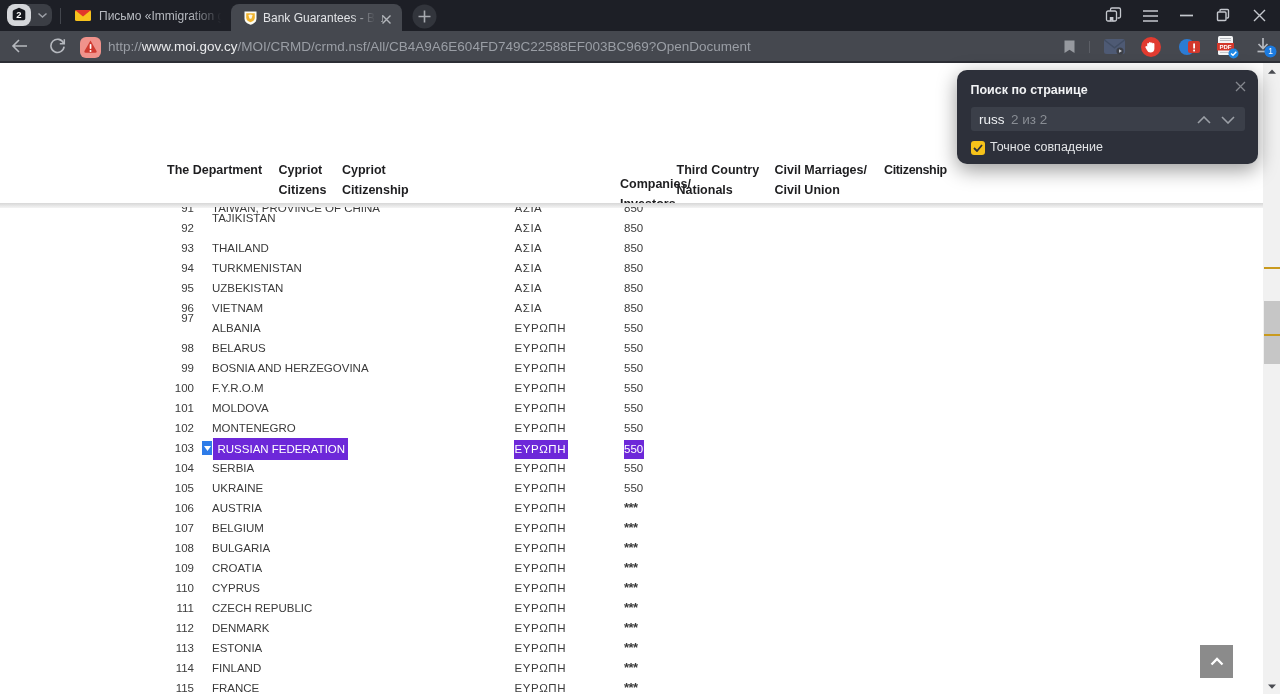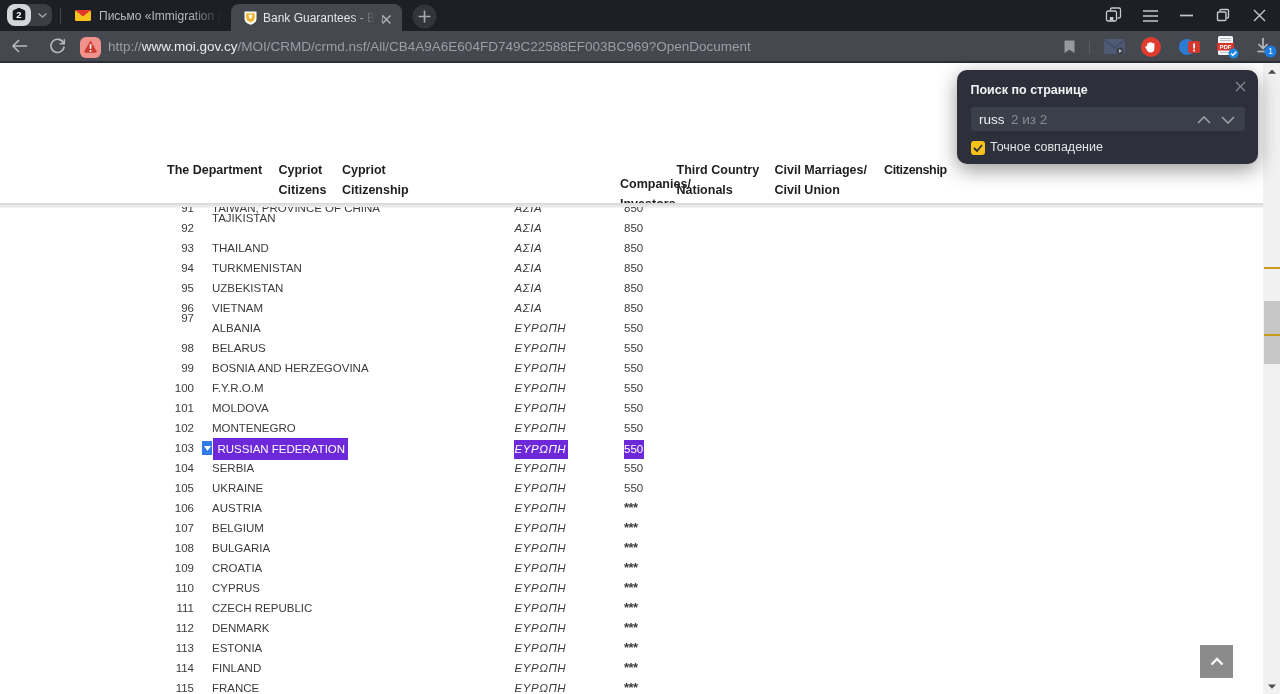--- a/index.html
+++ b/index.html
@@ -14,21 +14,21 @@
   .ttxt { font-size:12px; color:#e2e4e7; white-space:nowrap; }
   
   #page { position:absolute; left:0; top:63px; width:1280px; height:637px; background:#fff; }
   .nav { position:absolute; font-weight:bold; font-size:12.5px; color:#1e1e20; line-height:20px; white-space:nowrap; }
   #shadowband { position:absolute; left:0; top:140px; width:1263px; height:5px;
      background:linear-gradient(#d7d7d7,#f4f4f4); }
   #twrap { position:absolute; left:0; top:144px; width:1263px; height:487px; overflow:hidden; }
   .r { position:absolute; height:20px; line-height:20px; font-size:11.5px; color:#3b3b3b; white-space:nowrap; }
   .num { left:150px; width:44px; text-align:right; }
   .cty { left:212px; }
-  .reg { left:514.5px; letter-spacing:0.55px;font-style:italic; }
+  .reg { left:514.5px; letter-spacing:0.55px; }
   .val { left:624px; }
   .hl  { background:#6d28d9; color:#fff; }
   
   #sbar { position:absolute; left:1263px; top:63px; width:17px; height:631px; background:#f1f1f1; }
   #sthumb { position:absolute; left:1264px; top:301px; width:16px; height:63px; background:#c6c6c6; }
   .smark { position:absolute; left:1264px; width:16px; height:2px; background:#c99a1e; }
   
   #fdlg { position:absolute; left:957px; top:70px; width:301px; height:94px; background:#2d303a;
           border-radius:10px; box-shadow:0 6px 20px rgba(0,0,0,.4); }
   #finput { position:absolute; left:14px; top:37px; width:274px; height:24px; background:#3b3f49; border-radius:3px; }

